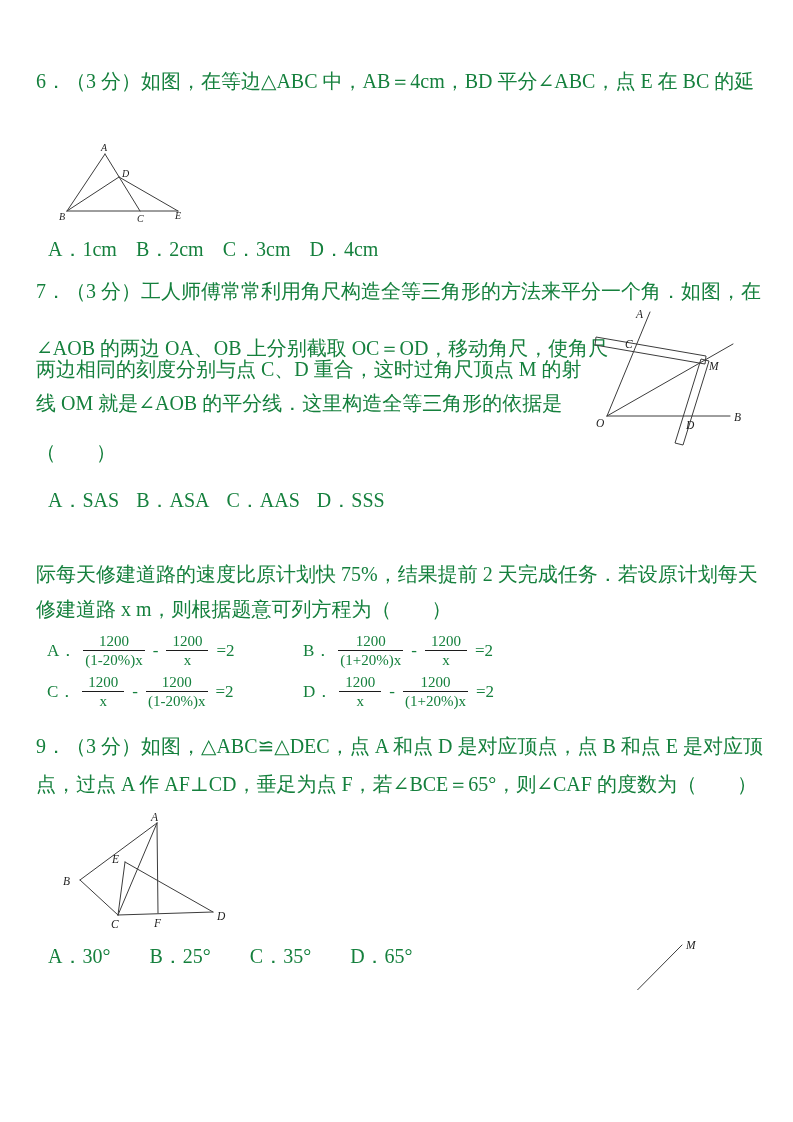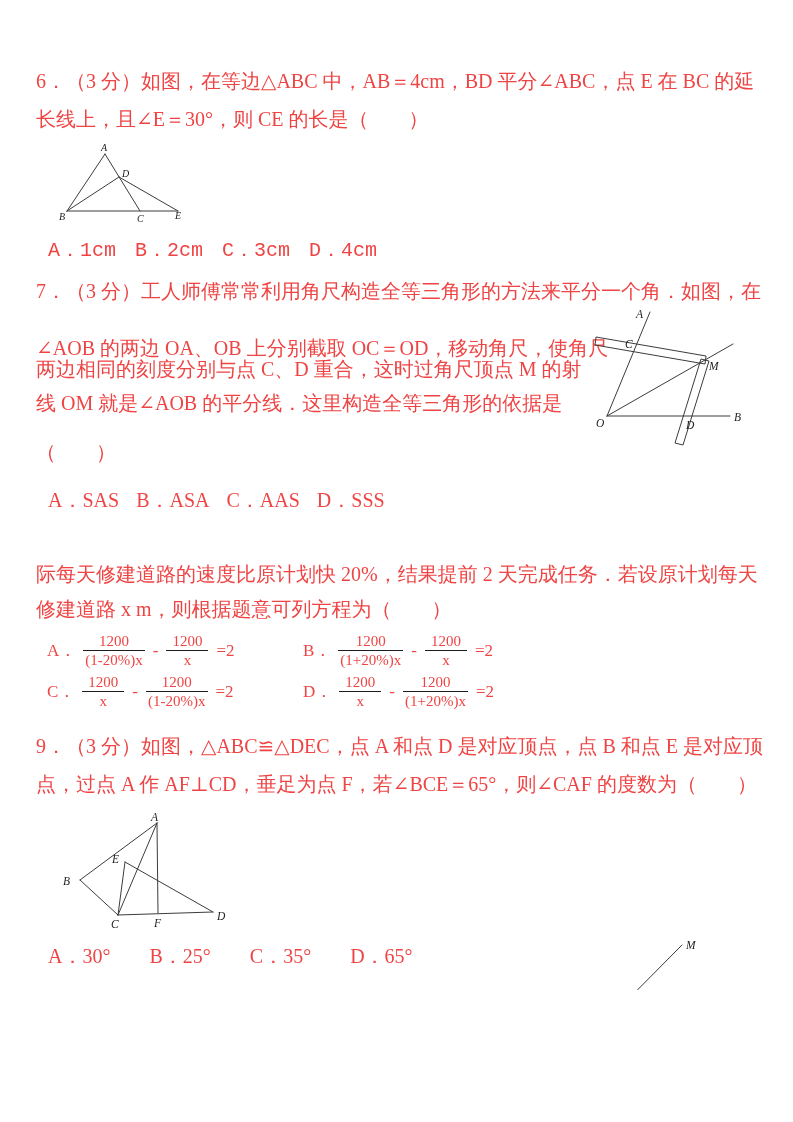--- a/index.html
+++ b/index.html
@@ -1,23 +1,23 @@
 <!DOCTYPE html>
 <html><head>
 <meta charset="utf-8">
 <style>
   html,body{margin:0;padding:0;background:#fff;}
   .page{
     position:relative;width:793px;height:990px;background:#ffffff;
-    font-family:"Liberation Serif","DejaVu Serif",serif;color:#ef4444;overflow:hidden;border-radius:7px;
+    font-family:"Liberation Serif","DejaVu Serif",serif;color:#15803d;overflow:hidden;border-radius:7px;
   }
   .line{position:absolute;left:36px;font-size:20px;line-height:23px;white-space:nowrap;}
   .opts{position:absolute;font-size:20px;white-space:nowrap;}
   .opts span{display:inline-block;}
-  .gap14 span{margin-right:14px;font-family:Liberation Mono, monospace;}
+  .gap14 span{margin-right:14px;}
   .gap12 span{margin-right:12px;}
   .gap34 span{margin-right:34px;}
   .frac-opt{position:absolute;display:flex;align-items:center;font-size:17px;}
   .frac-opt .lbl{margin-right:4px;}
   .frac{display:inline-block;text-align:center;font-size:15px;line-height:1.2;margin:12px 3px;}
   .frac .num{display:block;border-bottom:1px solid #1c1c1c;padding:0 6px;}
   .frac .den{display:block;padding:0 2px;}
   .op{margin:0 5px;}
   .rhs{margin-left:5px;}
   svg{position:absolute;}
@@ -26,21 +26,20 @@
   svg text{font-style:italic;fill:#222;font-family:"Liberation Serif","DejaVu Serif",serif;}
   .fs10 text{font-size:10px;}
   .fs11 text{font-size:11.5px;}
 </style>
 </head>
 <body>
 
 <div class="page">
 
   <div class="line" style="top:70px">6．（3 分）如图，在等边△ABC 中，AB＝4cm，BD 平分∠ABC，点 E 在 BC 的延</div>
-  <div class="line" style="top:108px">长线上，且∠E＝30°，则 CE 的长是（　　）</div>
 
   <svg class="fs10" style="left:58px;top:140px" width="125" height="84" viewBox="0 0 125 84">
     <g>
       <line class="edge" x1="9" y1="71" x2="47" y2="14"></line>
       <line class="edge" x1="47" y1="14" x2="82" y2="71"></line>
       <line class="edge" x1="9" y1="71" x2="120" y2="71"></line>
       <line class="edge" x1="9" y1="71" x2="61" y2="37"></line>
       <line class="edge" x1="61" y1="37" x2="120" y2="71"></line>
     </g>
     <text x="43" y="11">A</text>
@@ -84,21 +83,21 @@
     <text x="11" y="127">O</text>
   </svg>
 
   <div class="opts gap12" style="top:487px;left:48px">
     <span>A．SAS</span>
     <span>B．ASA</span>
     <span>C．AAS</span>
     <span>D．SSS</span>
   </div>
 
-  <div class="line" style="top:563px">际每天修建道路的速度比原计划快 20%，结果提前 2 天完成任务．若设原计划每天</div>
+  <div class="line" style="top:563px">际每天修建道路的速度比原计划快 75%，结果提前 2 天完成任务．若设原计划每天</div>
   <div class="line" style="top:598px">修建道路 x m，则根据题意可列方程为（　　）</div>
 
   <div class="frac-opt" style="left:47px;top:620px">
     <span class="lbl">A．</span>
     <span class="frac">
         <span class="num">1200</span>
         <span class="den">(1-20%)x</span>
       </span>
     <span class="op">-</span>
     <span class="frac">

